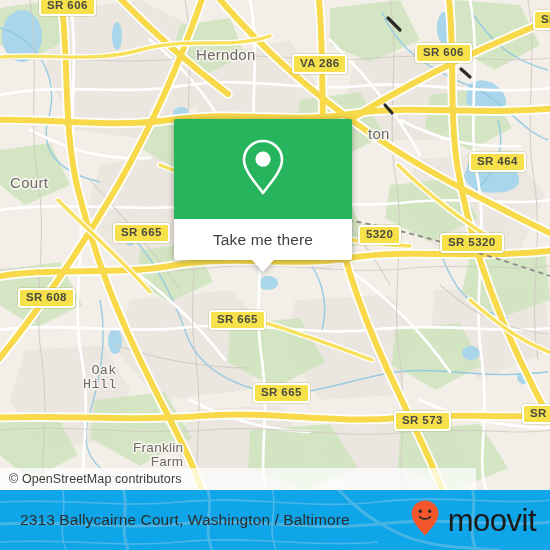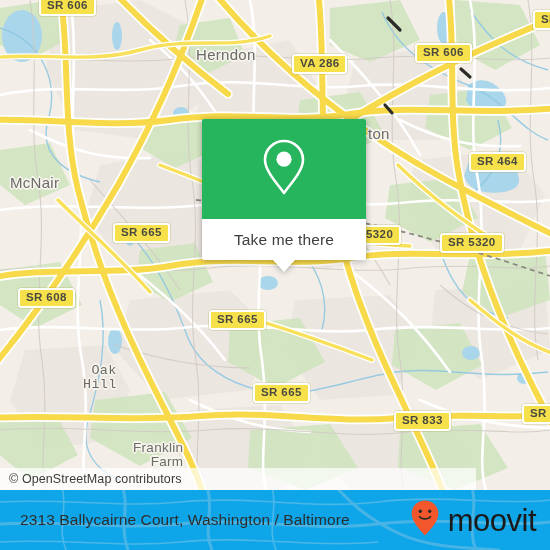--- a/index.html
+++ b/index.html
@@ -76,23 +76,23 @@
     box-sizing: border-box;
     padding-left: 9px;
     font-size: 12.5px;
     color: #3a3a38;
     letter-spacing: .1px;
   }
 
   
   #popup {
     position: absolute;
-    left: 202px;
+    left: 174px;
     top: 119px;
-    width: 164px;
+    width: 178px;
     filter: drop-shadow(0 1px 3px rgba(0,0,0,.33));
   }
   #popup-head {
     height: 100px;
     background: #26b45c;
     border-radius: 2px 2px 0 0;
     display: flex;
     align-items: center;
     justify-content: center;
   }
@@ -324,38 +324,38 @@
         <g fill="none" stroke="#2b2b28" stroke-width="3.2" stroke-linecap="round">
           <path d="M388,18 L400,30"></path>
           <path d="M461,69 L470,77"></path>
           <path d="M385,105 L392,113"></path>
         </g>
       </g>
     </svg>
 
     <div class="place-label" style="left:196px; top:47px;">Herndon</div>
     <div class="place-label" style="left:368px; top:126px;">ton</div>
-    <div class="place-label" style="left:10px; top:175px;">McNair</div>
+    <div class="place-label" style="left:10px; top:175px;">Court</div>
     <div class="place-label small" style="left:83px; top:364px;font-family:Liberation Mono, monospace;">Oak
 Hill</div>
     <div class="place-label small" style="left:133px; top:441px;">Franklin
 Farm</div>
 
     <div class="shield" style="left:39px; top:-4px;">SR 606</div>
     <div class="shield" style="left:533px; top:10px;">SR</div>
     <div class="shield" style="left:292px; top:54px;">VA 286</div>
     <div class="shield" style="left:415px; top:43px;">SR 606</div>
     <div class="shield" style="left:469px; top:152px;">SR 464</div>
     <div class="shield" style="left:113px; top:223px;">SR 665</div>
     <div class="shield" style="left:358px; top:225px;">5320</div>
     <div class="shield" style="left:440px; top:233px;">SR 5320</div>
     <div class="shield" style="left:18px; top:288px;">SR 608</div>
     <div class="shield" style="left:209px; top:310px;">SR 665</div>
     <div class="shield" style="left:253px; top:383px;">SR 665</div>
-    <div class="shield" style="left:394px; top:411px;">SR 833</div>
+    <div class="shield" style="left:394px; top:411px;">SR 573</div>
     <div class="shield" style="left:522px; top:404px;">SR 67</div>
 
     <div id="attribution">
       <span>© OpenStreetMap contributors</span>
     </div>
   </div>
 
   <div id="popup">
     <div id="popup-head">
       <span>

